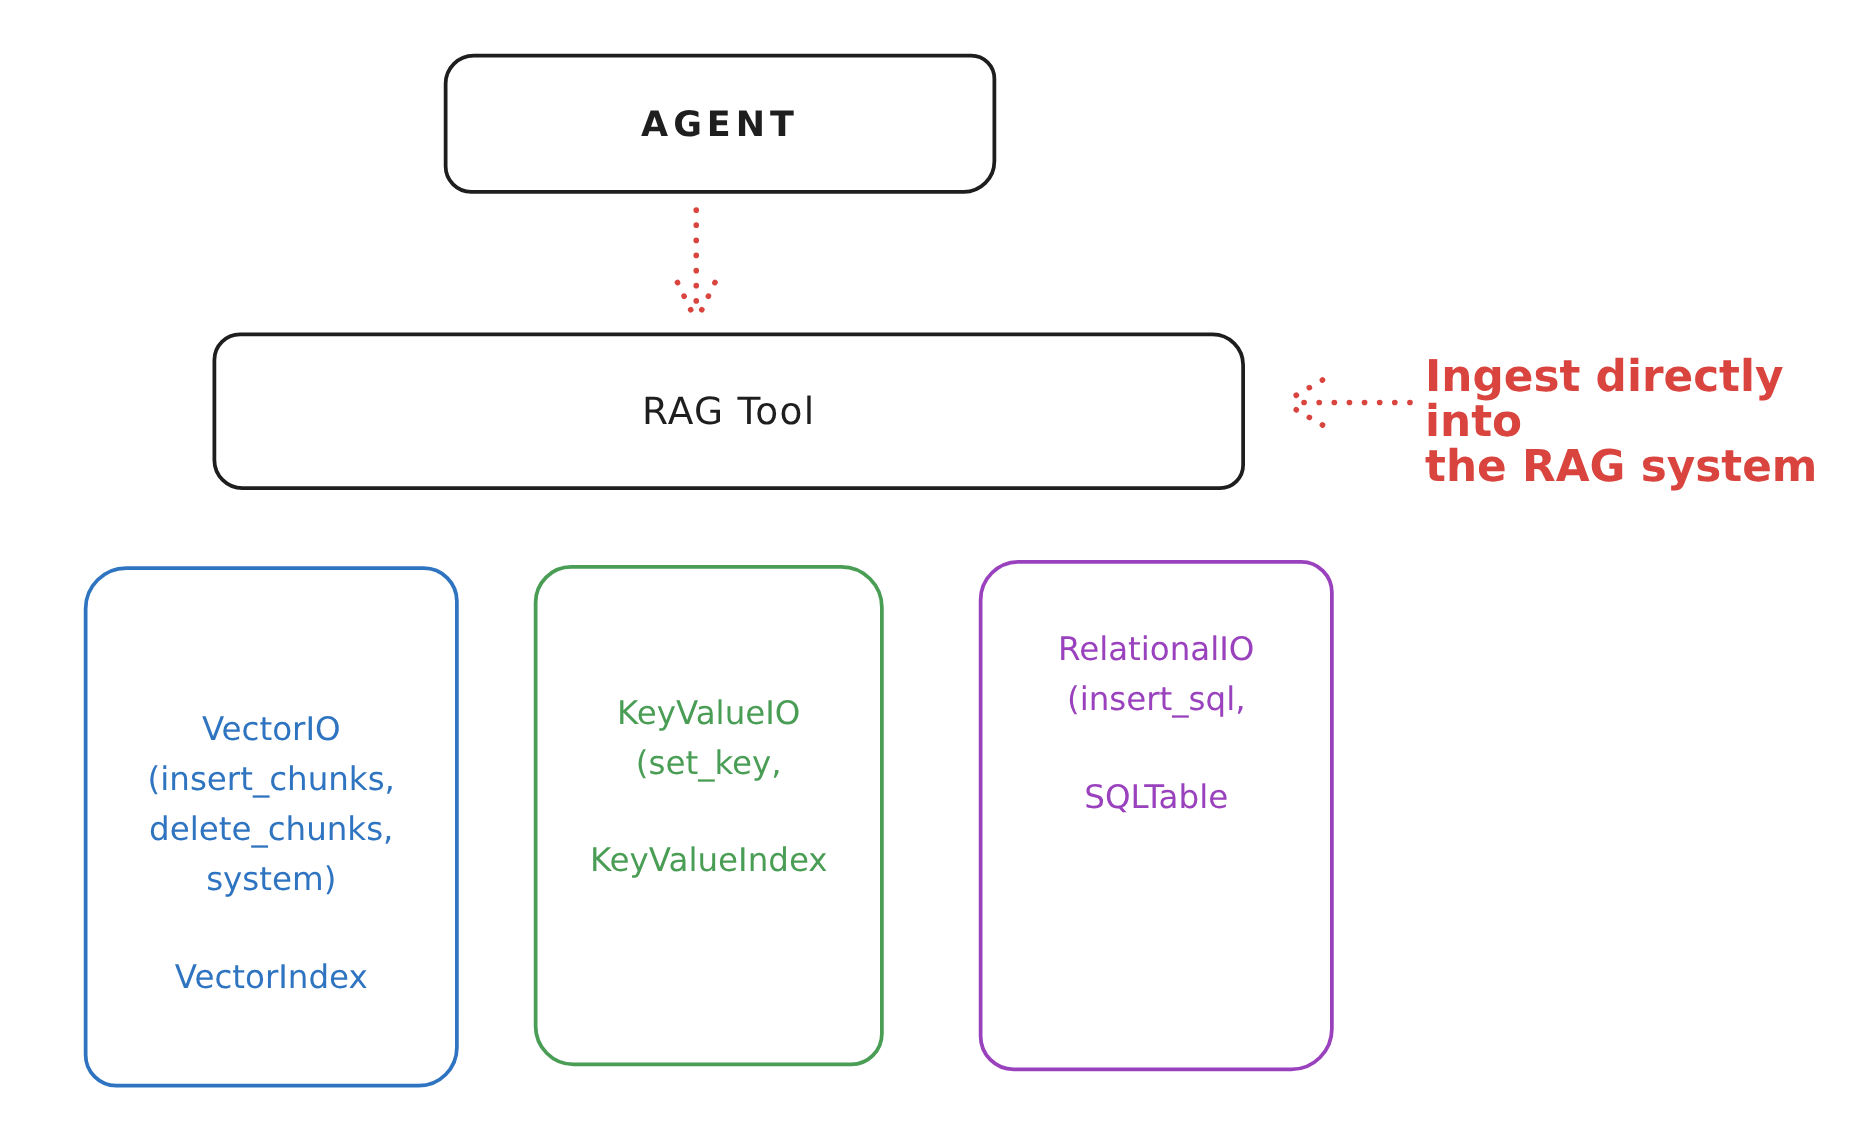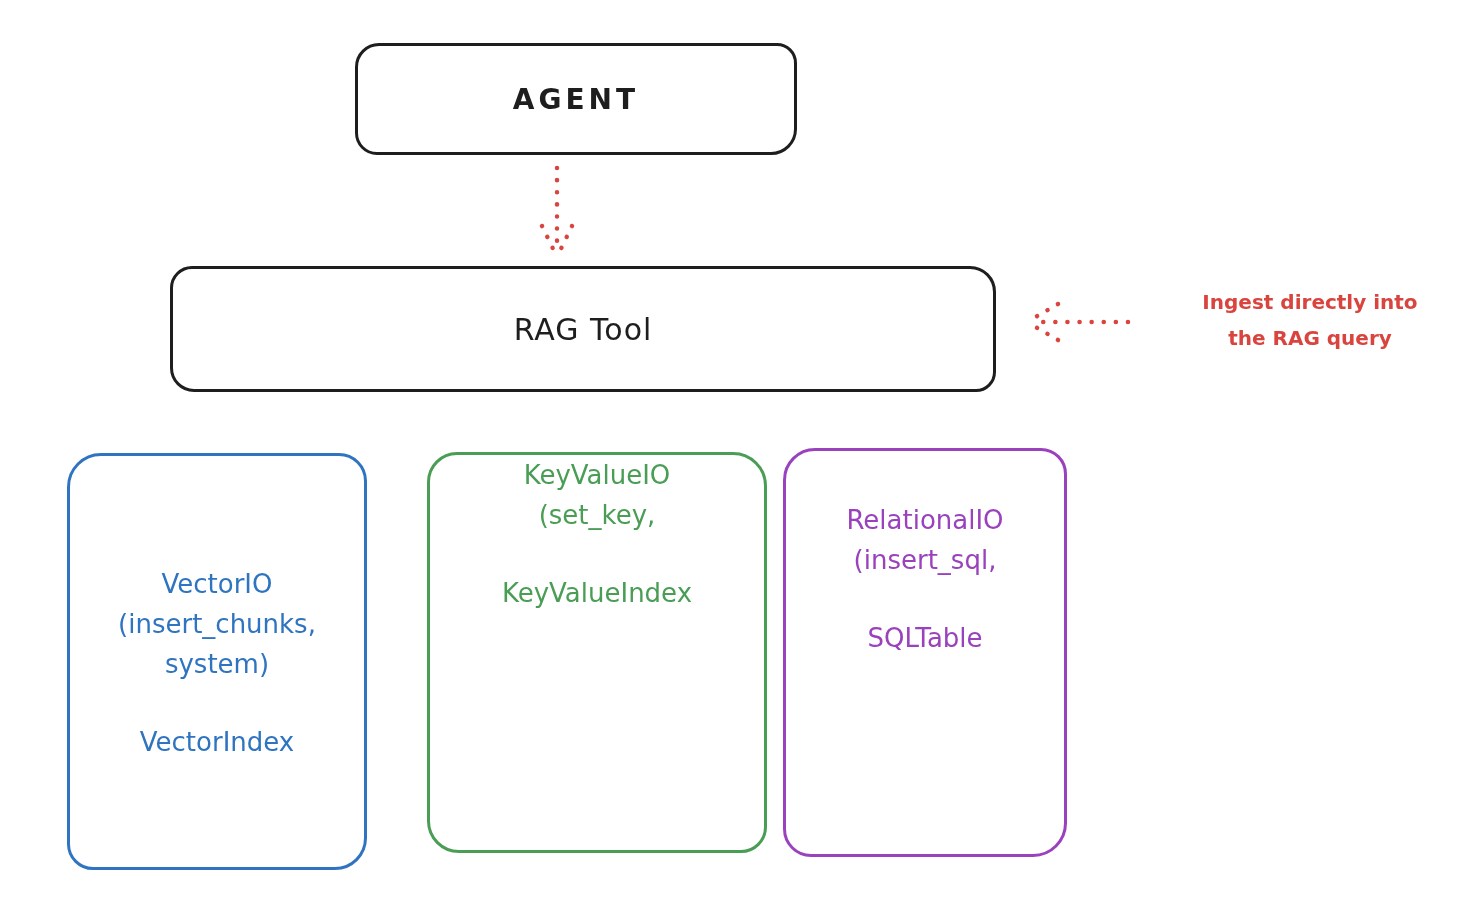--- a/index.html
+++ b/index.html
@@ -64,41 +64,42 @@
     margin-top:38px;
   }
   .io-vector{
     left:67px; top:453px; width:300px; height:417px;
     border-color:var(--blue);
     color:var(--blue);
     border-radius:34px 28px 32px 26px;
     padding-top:108px;
   }
   .io-keyvalue{
-    left:427px; top:452px; width:340px; height:401px;
+    left:427px; top:452px; width:280px; height:401px;
     border-color:var(--green);
     color:var(--green);
     border-radius:30px 34px 26px 32px;
+    padding-top:96px;
   }
   .io-relational{
     left:783px; top:448px; width:284px; height:409px;
     border-color:var(--purple);
     color:var(--purple);
     border-radius:32px 26px 34px 28px;
     padding-top:49px;
   }
   
   .annotation{
     position:absolute;
     left:1140px; top:284px; width:340px;
     color:var(--red);
-    font-size:20px;
+    font-size:35px;
     font-weight:700;
     line-height:36px;
-    text-align:center;
+    text-align:left;
   }
   
   svg.arrows{
     position:absolute;
     left:0; top:0;
     pointer-events:none;
   }
 </style>
 </head>
 <body>
@@ -119,26 +120,27 @@
       <path d="M557 168 L557 252"></path>
       <path d="M542 226 L557 257 M572 226 L557 257"></path>
 
       <path d="M1128 322 L1033 322"></path>
       <path d="M1058 304 L1027 322 M1058 340 L1027 322"></path>
     </g>
   </svg>
 
   <div class="annotation">
     <div>Ingest directly into</div>
-    <div>the RAG query</div>
+    <div>the RAG system</div>
   </div>
 
   <div class="io-box io-vector">
     <div>VectorIO</div>
     <div>(insert_chunks,</div>
+    <div>delete_chunks,</div>
     <div>system)</div>
     <div class="index-label">VectorIndex</div>
   </div>
 
   <div class="io-box io-keyvalue">
     <div>KeyValueIO</div>
     <div>(set_key,</div>
     <div class="index-label">KeyValueIndex</div>
   </div>
 

